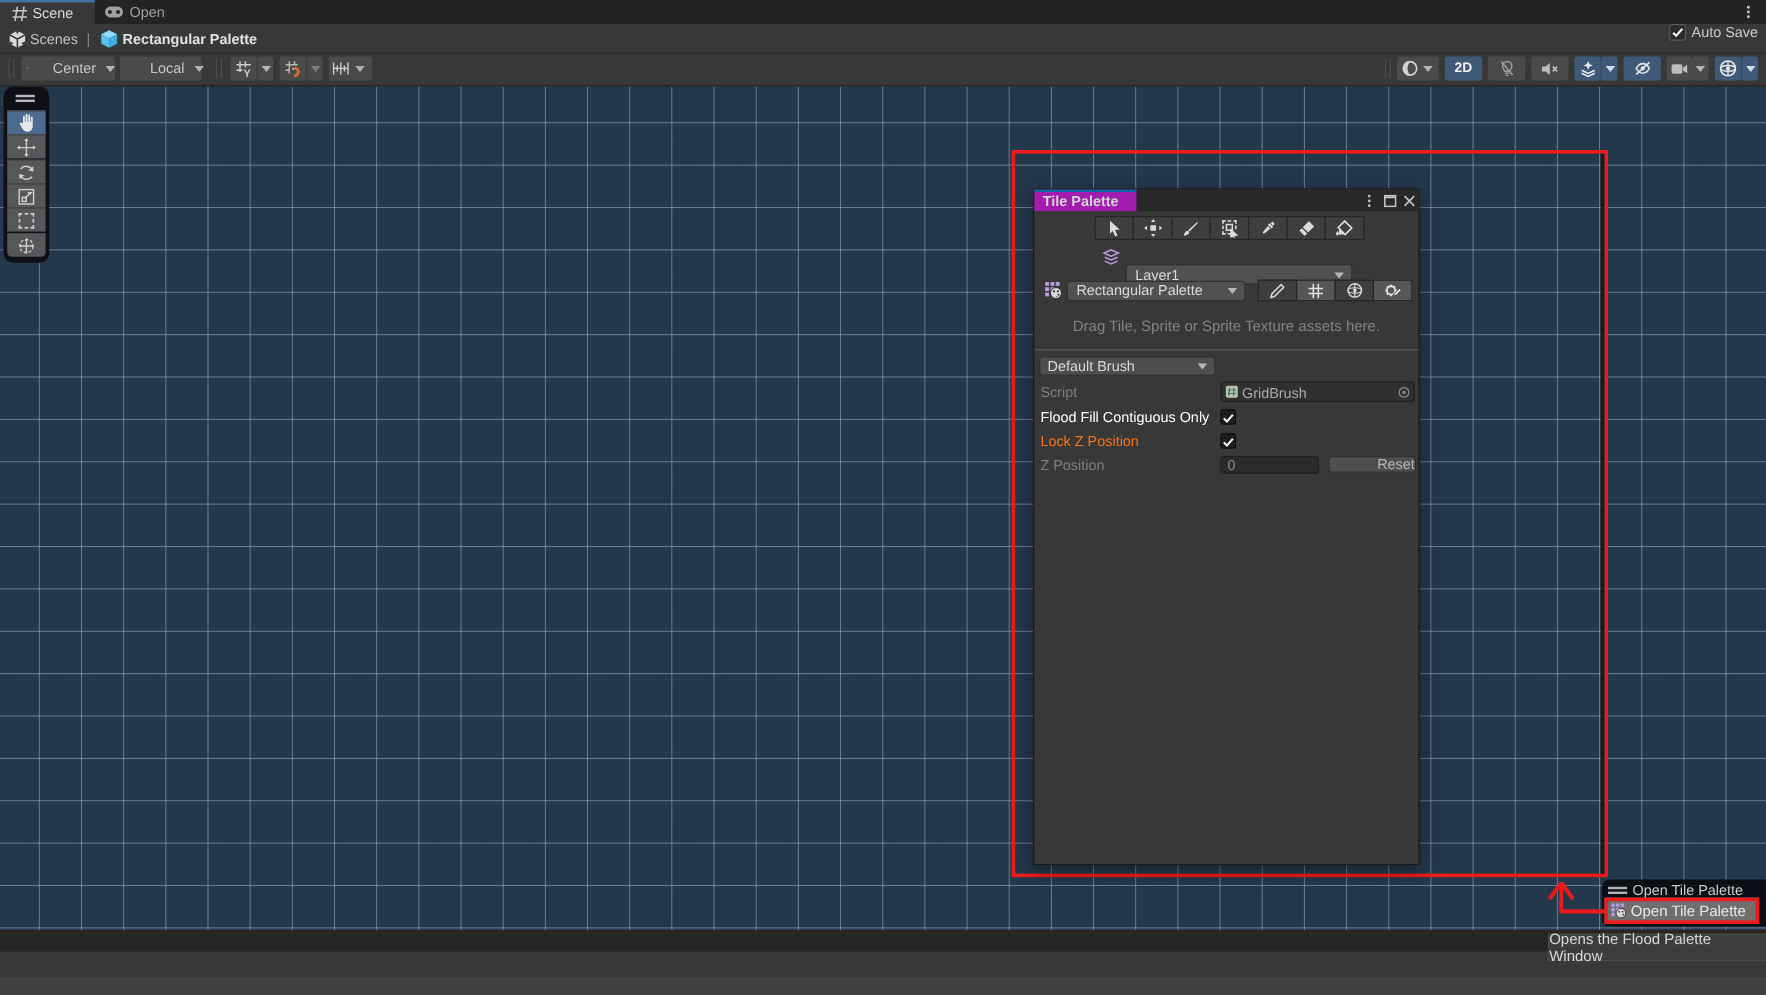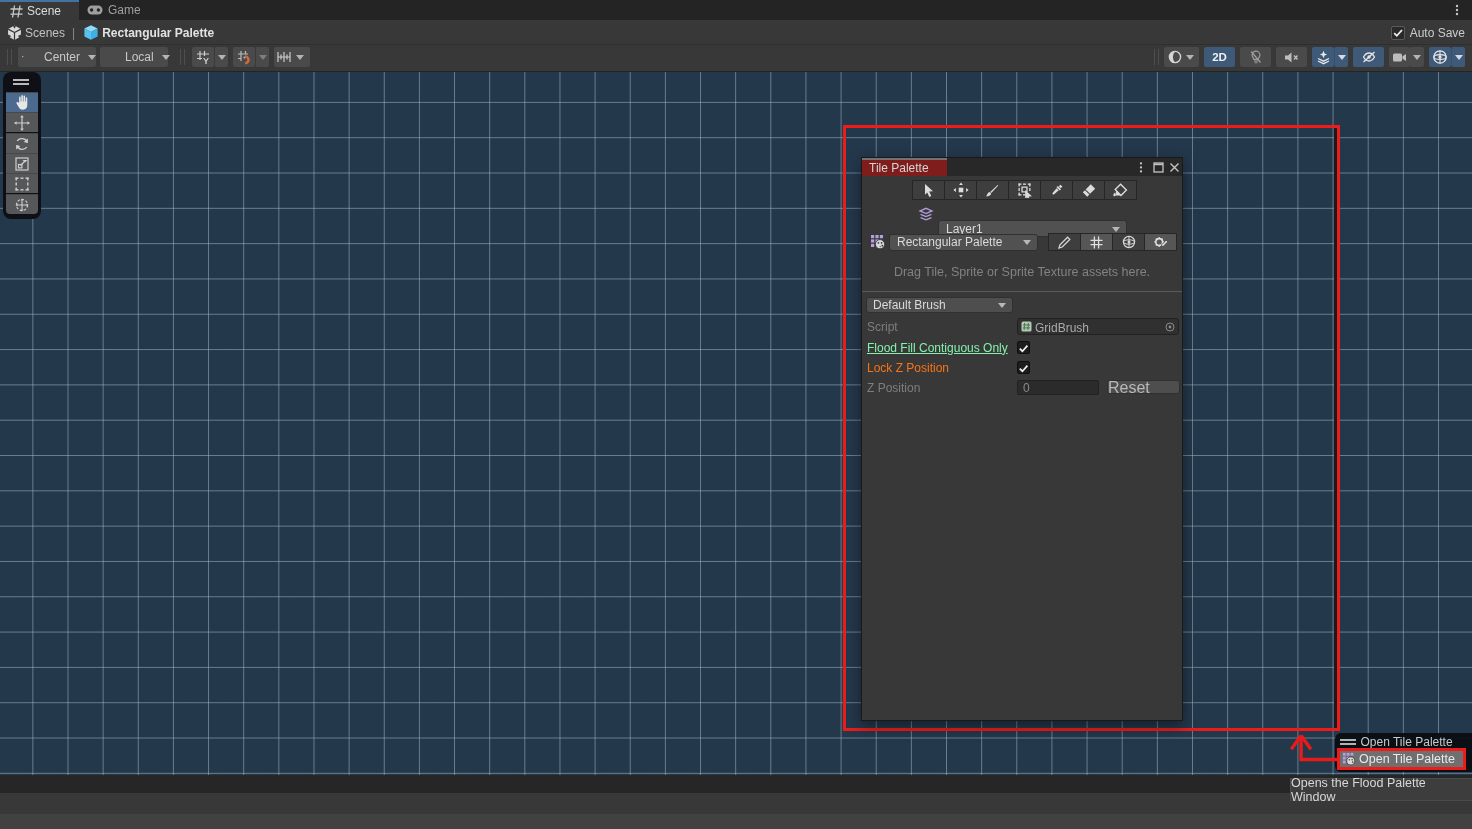--- a/index.html
+++ b/index.html
@@ -13,21 +13,21 @@
   #tab-scene { left:0; top:0; width:79px; height:20px; background:#383838;
     border-top:2px solid #4472a2; color:#dcdcdc; font-size:12px; }
   #tab-game { left:79px; top:0; width:80px; height:20px; color:#9f9f9f; font-size:12px; }
   .tabrow { display:flex; align-items:center; }
   #kebab-top { left:1449px; top:1px; width:16px; height:18px; color:#c8c8c8;
     font-size:13px; text-align:center; line-height:18px; letter-spacing:0; }
 
   
   #crumbbar { left:0; top:20px; width:1472px; height:25px; background:#383838; }
   #crumbs { left:7px; top:20px; height:25px; display:flex; align-items:center; color:#c2c2c2; font-size:12px; }
-  #autosave { right:7px; top:20px; height:25px; display:flex; align-items:center; color:#cccccc; font-size:12px; }
+  #autosave { right:7px; top:20px; height:25px; display:flex; color:#cccccc; font-size:12px; }
 
   
   #mtoolbar { left:0; top:45px; width:1472px; height:27px; background:#383838;
     border-bottom:1px solid #242424; }
   .tbtn { position:absolute; top:2px; height:20px; background:#4a4a4a; border-radius:2px;
     display:flex; align-items:center; color:#c8c8c8; font-size:12px; }
   .tsep { position:absolute; top:4px; width:1px; height:16px; background:#4e4e4e; }
   .dark-arrow { width:0; height:0; border-left:4px solid transparent;
     border-right:4px solid transparent; border-top:5px solid #b4b4b4; }
 
@@ -46,22 +46,22 @@
   .toolbtn svg { display:block; margin:2px auto; }
 
   
   #redrect { left:843px; top:125px; width:497px; height:606px; border:3px solid #ee1b1b; }
   #redrect-shadow { left:1334px; top:128px; width:3px; height:600px; background:#191c1f; }
 
   
   #tpwin { left:861px; top:157px; width:322px; height:564px; background:#383838;
     border:1px solid #191919; box-shadow:0 5px 14px rgba(0,0,0,0.45); }
   #tpwin .titlebar { position:absolute; left:0; top:0; width:320px; height:18px; background:#282828; }
-  #tpwin .titletab { position:absolute; left:0; top:0; width:85px; height:18px; background:#7f1d1d;
-    border-top:2px solid #737373; color:#d4d4d4; font-size:12px; display:flex; align-items:center; }
+  #tpwin .titletab { position:absolute; left:0; top:0; width:85px; height:18px; background:#a21caf;
+    border-top:2px solid #0369a1; color:#d4d4d4; font-size:12px; display:flex; align-items:center;font-weight:bold; }
   .winrow { position:absolute; color:#d2d2d2; font-size:12px; }
   .ddown { position:absolute; background:#515151; border-radius:3px; border:1px solid #303030;
     color:#dadada; font-size:12px; display:flex; align-items:center; }
   .ddown .arr { position:absolute; right:6px; top:50%; margin-top:-2px; width:0; height:0;
     border-left:4px solid transparent; border-right:4px solid transparent; border-top:5px solid #b8b8b8; }
   .chk { position:absolute; width:13px; height:13px; background:#1d1d1d; border:1px solid #0f0f0f;
     border-radius:2px; }
   .chk svg { display:block; margin:1px auto; }
 
   
@@ -310,55 +310,55 @@
         <rect x="0.5" y="0.5" width="10" height="10" rx="1.5" fill="#b6c7b8"></rect>
         <path d="M3.6 2 L3.1 9 M7.4 2 L6.9 9 M2 4 L9 4 M2 6.9 L9 6.9" stroke="#3e7a46" stroke-width="1"></path>
       </svg>
       <span class="abs" style="left:17px; top:1.5px; font-size:12px; color:#aaaaaa;">GridBrush</span>
       <svg class="abs" style="right:3px; top:3px" width="10" height="10" viewBox="0 0 10 10">
         <circle cx="5" cy="5" r="4" fill="none" stroke="#8a8a8a" stroke-width="1"></circle>
         <circle cx="5" cy="5" r="1.4" fill="#8a8a8a"></circle>
       </svg>
     </div>
 
-    <div class="winrow" style="left:5px; top:182.5px; color:#86efac;text-decoration:underline;">Flood Fill Contiguous Only</div>
+    <div class="winrow" style="left:5px; top:182.5px; color:#ffffff;">Flood Fill Contiguous Only</div>
     <div class="chk" style="left:155px; top:182.5px;">
       <svg width="11" height="11" viewBox="0 0 11 11">
           <path d="M1.8 5.6 L4.4 8.2 L9.4 2.6" stroke="#f0f0f0" stroke-width="1.7" fill="none"></path>
         </svg>
     </div>
 
     <div class="winrow" style="left:5px; top:202.8px; color:#f97316;">Lock Z Position</div>
     <div class="chk" style="left:155px; top:202.8px;">
       <svg width="11" height="11" viewBox="0 0 11 11">
           <path d="M1.8 5.6 L4.4 8.2 L9.4 2.6" stroke="#f0f0f0" stroke-width="1.7" fill="none"></path>
         </svg>
     </div>
 
     <div class="winrow" style="left:5px; top:223px; color:#7e7e7e;">Z Position</div>
     <div class="abs" style="left:155px; top:222px; width:82px; height:14.5px; background:#2b2b2b; border:1px solid #212121; border-radius:2px; color:#8b8b8b; font-size:12px; padding-left:5px;">0</div>
-    <div class="abs" style="left:245px; top:222px; width:73px; height:13.5px; background:#4e4e4e; border:1px solid #303030; border-radius:3px; color:#b8b8b8; font-size:16px; text-align:left; line-height:13px;">Reset</div>
+    <div class="abs" style="left:245px; top:222px; width:73px; height:13.5px; background:#4e4e4e; border:1px solid #303030; border-radius:3px; color:#b8b8b8; font-size:12px; text-align:right; line-height:13px;">Reset</div>
   </div>
 
   <div id="tabbar" class="abs"></div>
   <div id="tab-scene" class="abs tabrow">
     <svg style="margin-left:10px" width="13" height="13" viewBox="0 0 13 13">
       <g stroke="#c8c8c8" stroke-width="1.3" fill="none">
         <path d="M4.5 0.5 L2.5 12.5 M10 0.5 L8 12.5 M0.5 4 L12.5 4 M0.5 9.2 L12.5 9.2"></path>
       </g>
     </svg>
     <span style="margin-left:4px">Scene</span>
   </div>
   <div id="tab-game" class="abs tabrow">
     <svg style="margin-left:8px" width="16" height="10" viewBox="0 0 16 10">
       <rect x="0.5" y="0.5" width="15" height="9" rx="4.5" fill="#9f9f9f"></rect>
       <circle cx="4.6" cy="5" r="1.7" fill="#242424"></circle>
       <circle cx="11.4" cy="5" r="1.7" fill="#242424"></circle>
     </svg>
-    <span style="margin-left:5px">Game</span>
+    <span style="margin-left:5px">Open</span>
   </div>
   <div id="kebab-top" class="abs" style="line-height:0">
     <svg width="16" height="18" viewBox="0 0 16 18">
         <g fill="#c6c6c6">
       <circle cx="8" cy="5" r="1.2"></circle>
           <circle cx="8" cy="9" r="1.2"></circle>
           <circle cx="8" cy="13" r="1.2"></circle>
     </g>
       </svg>
   </div>

